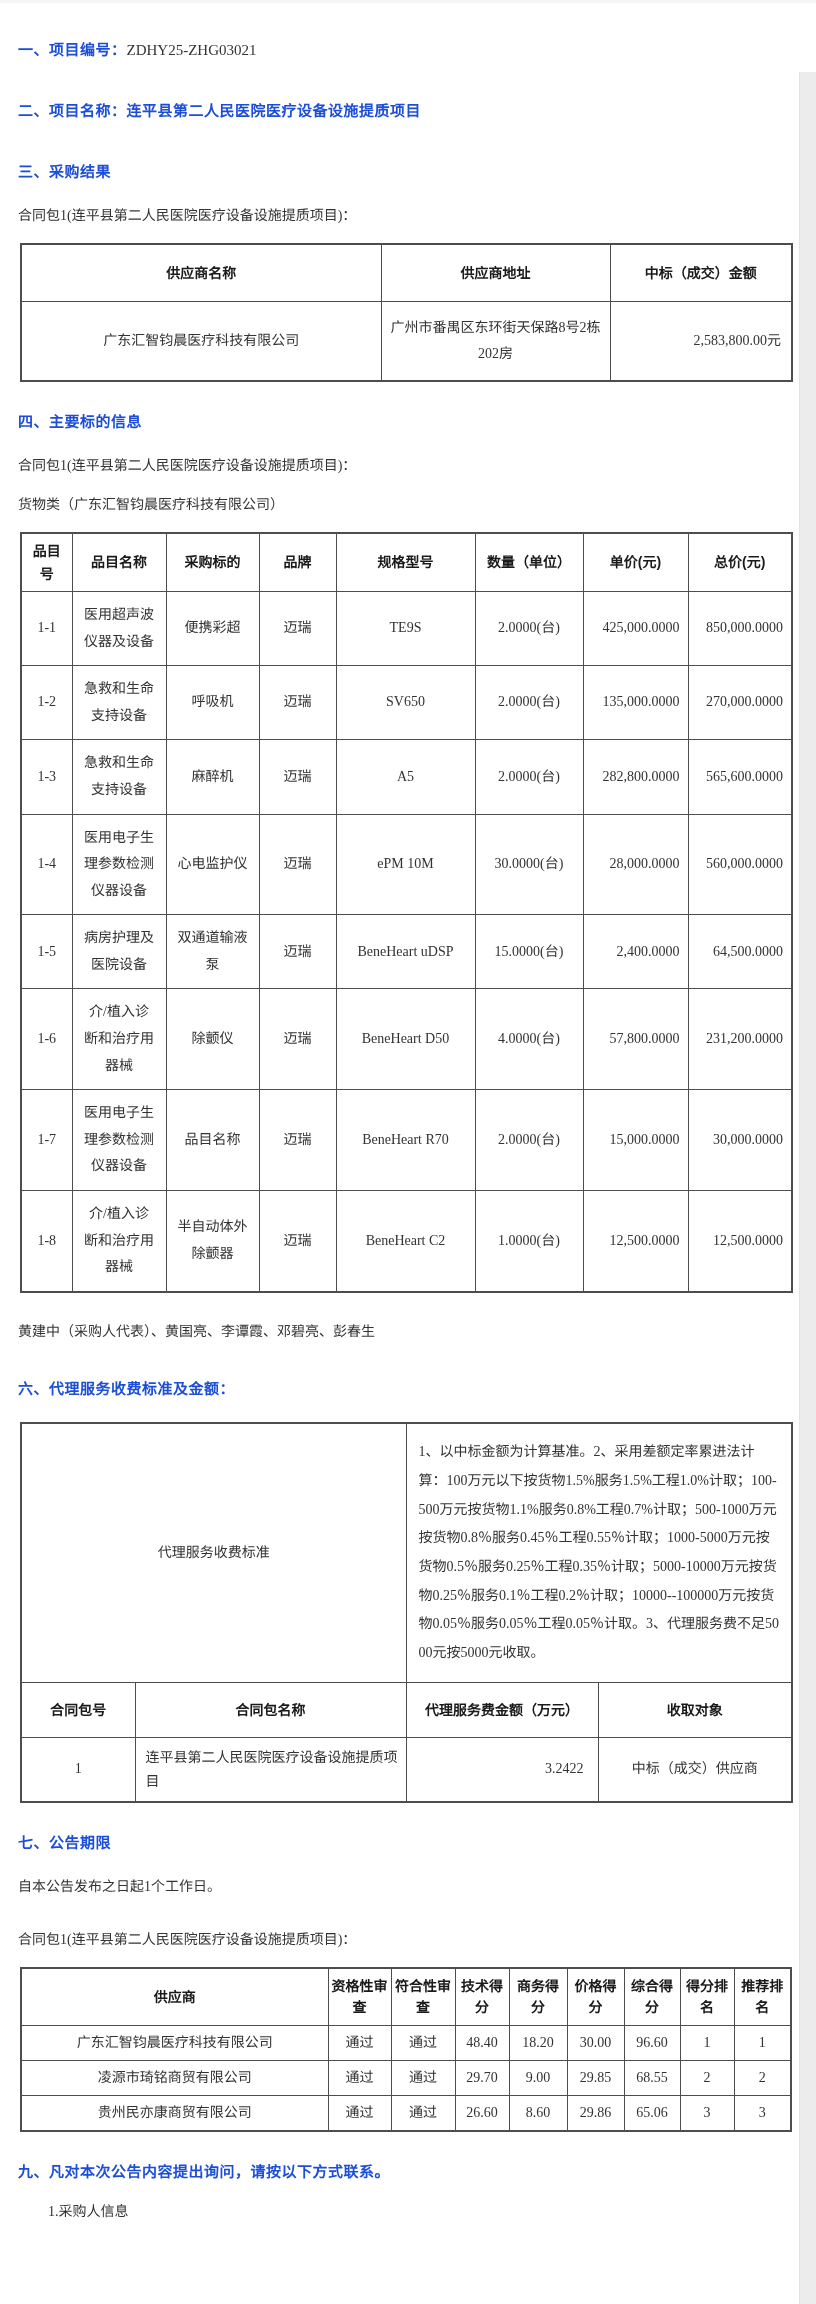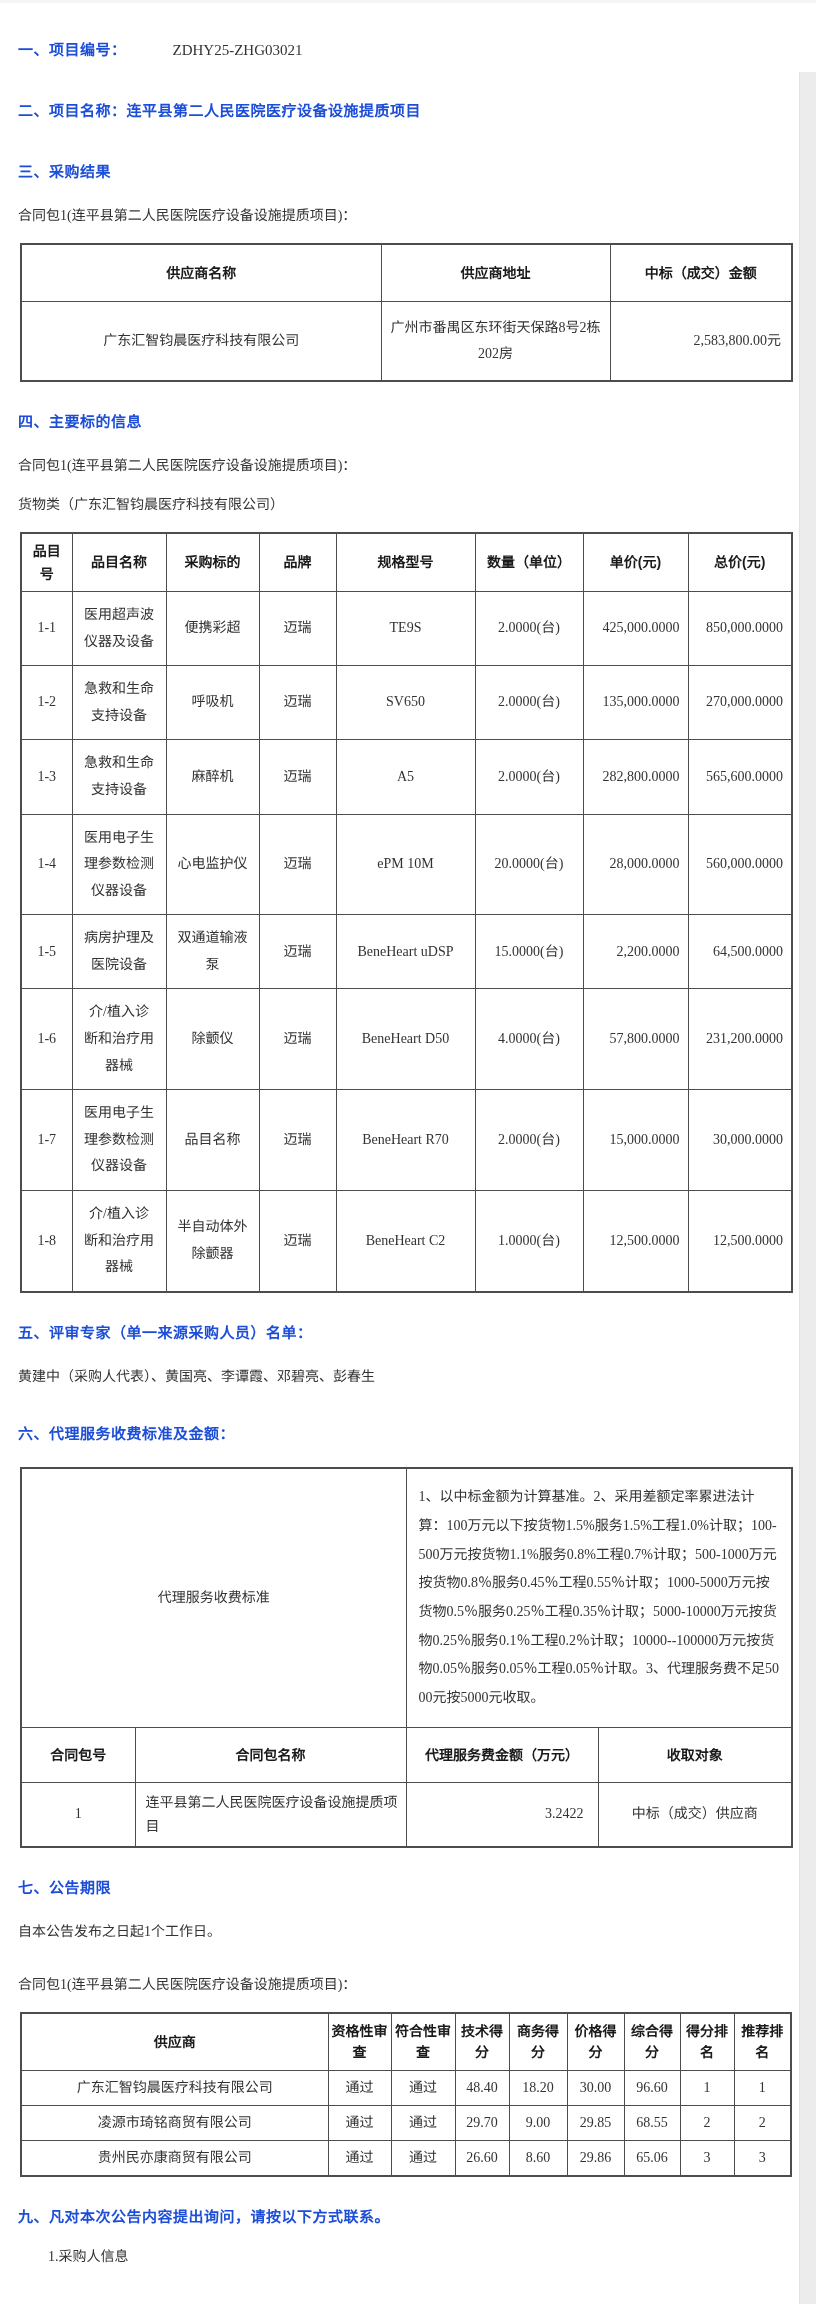--- a/index.html
+++ b/index.html
@@ -2,21 +2,21 @@
 <html lang="zh-CN"><head>
 <meta charset="utf-8">
 <style>
   html,body{margin:0;padding:0;background:#fff;}
   .page{position:relative;width:816px;min-height:2304px;background:#ffffff;
         font-family:"Liberation Serif", serif;color:#333;font-size:14px;overflow:hidden;}
   .top-band{position:absolute;top:0;left:0;right:0;height:3px;background:#f5f5f5;}
   .scroll-strip{position:absolute;top:72px;right:0;width:16px;height:2232px;background:#ececec;border-left:1px solid #e3e3e3;}
   .content{box-sizing:border-box;width:800px;padding:38px 9px 0 18px;}
   .sec{font-family:"Liberation Sans", sans-serif;font-weight:bold;font-size:15px;color:#1d4ed8;letter-spacing:.5px;}
-  .sec-val{font-family:"Liberation Serif", serif;font-weight:normal;font-size:15px;color:#333;margin-left:46px;}
+  .sec-val{font-family:"Liberation Serif", serif;font-weight:normal;font-size:15px;color:#333;}
   .sec-val-bold{font-weight:bold;font-family:"Liberation Sans", sans-serif;}
   .mb-lg{margin:0 0 40px 0;}
   .mb-md{margin:0 0 24px 0;}
   .indent{margin-left:30px;}
   .plain{font-size:14px;color:#333;margin:0 0 16px 0;line-height:1.6;}
   table{border-collapse:collapse;table-layout:fixed;width:771px;margin:0 0 28px 2px;
         font-size:14px;color:#333;}
   th,td{border:1px solid #4d4d4d;vertical-align:middle;text-align:center;
         padding:8px 6px;line-height:1.9;word-break:break-all;}
   th{font-family:"Liberation Sans", sans-serif;font-weight:bold;color:#1a1a1a;line-height:1.6;}
@@ -135,32 +135,32 @@
           <td>2.0000(台)</td>
           <td class="num">282,800.0000</td>
           <td class="num">565,600.0000</td>
         </tr>
         <tr>
           <td>1-4</td>
           <td>医用电子生理参数检测仪器设备</td>
           <td>心电监护仪</td>
           <td>迈瑞</td>
           <td>ePM 10M</td>
-          <td>20.0000(台)</td>
+          <td>30.0000(台)</td>
           <td class="num">28,000.0000</td>
           <td class="num">560,000.0000</td>
         </tr>
         <tr>
           <td>1-5</td>
           <td>病房护理及医院设备</td>
           <td>双通道输液泵</td>
           <td>迈瑞</td>
           <td>BeneHeart uDSP</td>
           <td>15.0000(台)</td>
-          <td class="num">2,200.0000</td>
+          <td class="num">2,400.0000</td>
           <td class="num">64,500.0000</td>
         </tr>
         <tr>
           <td>1-6</td>
           <td>介/植入诊断和治疗用器械</td>
           <td>除颤仪</td>
           <td>迈瑞</td>
           <td>BeneHeart D50</td>
           <td>4.0000(台)</td>
           <td class="num">57,800.0000</td>
@@ -182,21 +182,20 @@
           <td>半自动体外除颤器</td>
           <td>迈瑞</td>
           <td>BeneHeart C2</td>
           <td>1.0000(台)</td>
           <td class="num">12,500.0000</td>
           <td class="num">12,500.0000</td>
         </tr>
       </tbody>
     </table>
 
-    <div class="sec mb-md">五、评审专家（单一来源采购人员）名单：</div>
     <div class="plain indent" style="margin-bottom:34px">黄建中（采购人代表）、黄国亮、李谭霞、邓碧亮、彭春生</div>
 
     <div class="sec mb-md">六、代理服务收费标准及金额：</div>
 
     <table class="t-fee">
       <colgroup>
           <col style="width:114px">
           <col style="width:271px">
           <col style="width:192px">
           <col style="width:194px">

